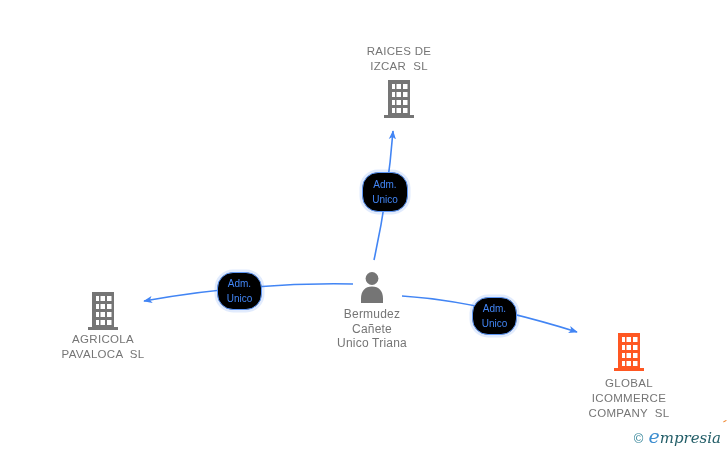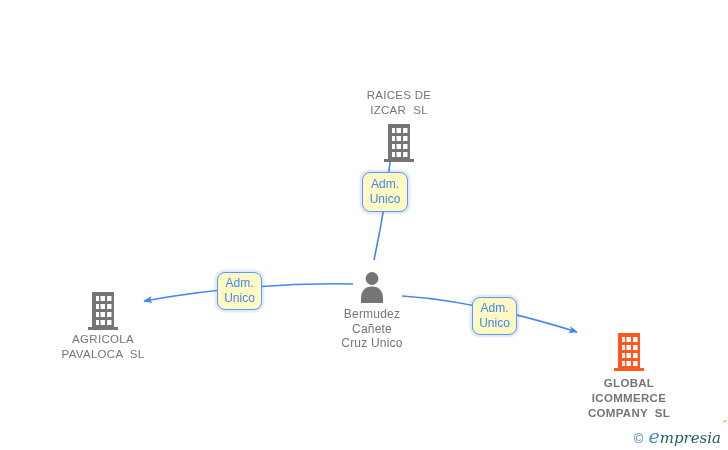--- a/index.html
+++ b/index.html
@@ -9,33 +9,33 @@
   }
   .edges{position:absolute;left:0;top:0;width:728px;height:450px;}
   .node{position:absolute;display:flex;flex-direction:column;align-items:center;}
   .node-label{
     white-space:pre-wrap;text-align:center;color:#757575;
     font-size:11.5px;line-height:15px;letter-spacing:.3px;
   }
   .person-label{font-size:12px;line-height:14.5px;letter-spacing:.2px;}
   .icon-gray{color:#757575;}
   .icon-orange{color:#ff5722;}
-  .node-raices{left:334px;top:44px;width:130px;margin-top:44px;}
+  .node-raices{left:334px;top:44px;width:130px;}
   .node-raices .bld{margin-top:6px;}
   .node-person{left:302px;top:271px;width:140px;}
   .node-person .node-label{margin-top:4px;}
   .node-agricola{left:28px;top:292px;width:150px;}
   .node-agricola .node-label{margin-top:2px;}
   .node-global{left:554px;top:333px;width:150px;}
-  .node-global .node-label{margin-top:5px;font-weight:bold;}
+  .node-global .node-label{margin-top:5px;}
   .edge-label{
-    position:absolute;box-sizing:border-box;background:#fef9c3;
-    border:1.5px solid #5e97f6;border-radius:8px;
+    position:absolute;box-sizing:border-box;background:#000000;
+    border:1.5px solid #5e97f6;border-radius:16px;
     box-shadow:0 0 0 2.5px rgba(66,133,244,.16);
-    color:#4285f4;font-size:12px;line-height:15px;text-align:center;
+    color:#4285f4;font-size:10px;line-height:15px;text-align:center;
     display:flex;align-items:center;justify-content:center;white-space:pre-wrap;
   }
   .edge-label-0{left:362px;top:172px;width:46px;height:40px;}
   .edge-label-1{left:217px;top:272px;width:45px;height:38px;}
   .edge-label-2{left:472px;top:297px;width:45px;height:38px;}
   .watermark{position:absolute;right:3px;bottom:3px;display:flex;align-items:baseline;gap:5px;}
   .wm-copy{color:#2e8196;font-size:13px;line-height:13px;}
   .wm-brand{font-family:"DejaVu Serif",serif;font-style:italic;font-size:15px;position:relative;padding-right:4px;text-align:center;}
   .wm-e{color:#3e8ed0;font-size:19px;}
   .wm-rest{color:#235e68;}
@@ -83,21 +83,21 @@
     </svg>
   </div>
 
   <div class="node node-person">
     <svg class="icon-gray" width="30" height="32" viewBox="0 0 30 32">
       <circle cx="15" cy="7.5" r="6.4" fill="currentColor"></circle>
       <path fill="currentColor" d="M15 15.5 C11.6 15.5 8.8 16.6 6.9 18.7 C5 20.8 4 23.8 4 27.5 L4 32 L26 32 L26 27.5 C26 23.8 25 20.8 23.1 18.7 C21.2 16.6 18.4 15.5 15 15.5 Z"></path>
     </svg>
     <div class="node-label person-label">Bermudez
 Cañete
-Cruz Unico</div>
+Unico Triana</div>
   </div>
 
   <div class="node node-agricola">
     <svg class="bld icon-gray" width="30" height="38" viewBox="0 0 30 38">
       <rect x="0" y="35" width="30" height="3" fill="currentColor"></rect>
       <rect x="4" y="0" width="22" height="35" fill="currentColor"></rect>
       <g fill="#ffffff">
         <rect x="8" y="4" width="3" height="5"></rect>
           <rect x="12.5" y="4" width="4.5" height="5"></rect>
           <rect x="19" y="4" width="4.5" height="5"></rect>

